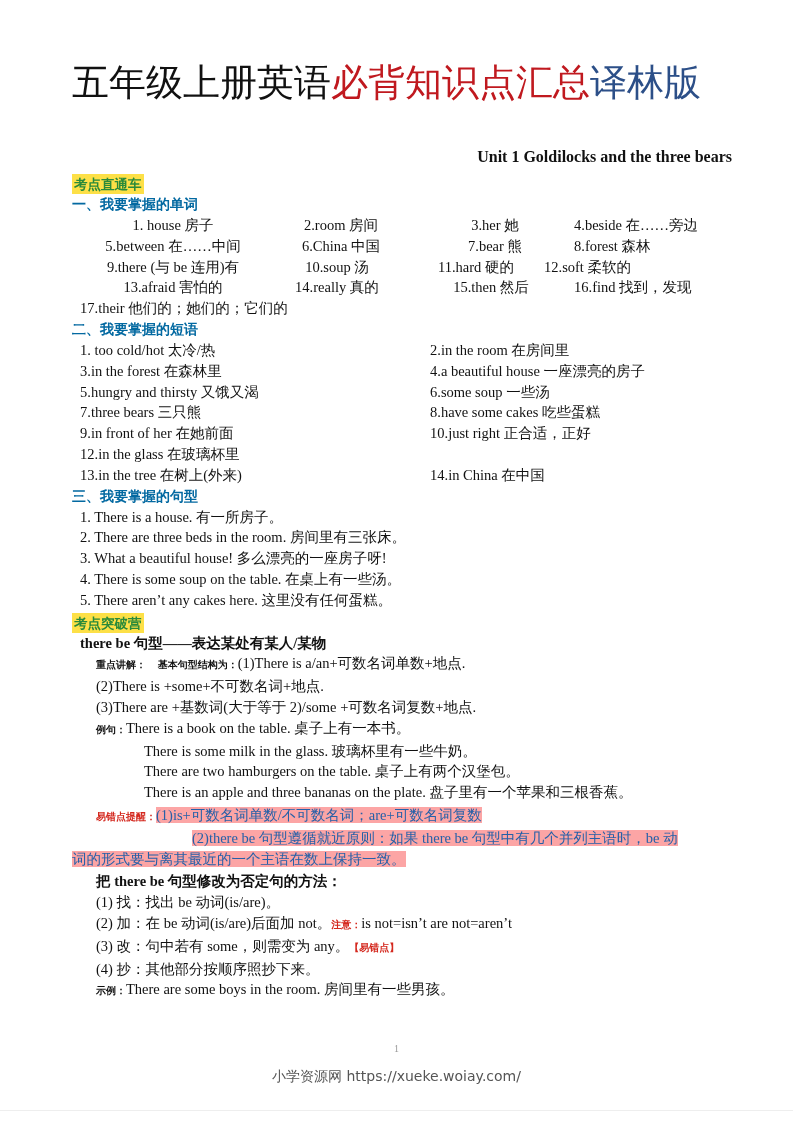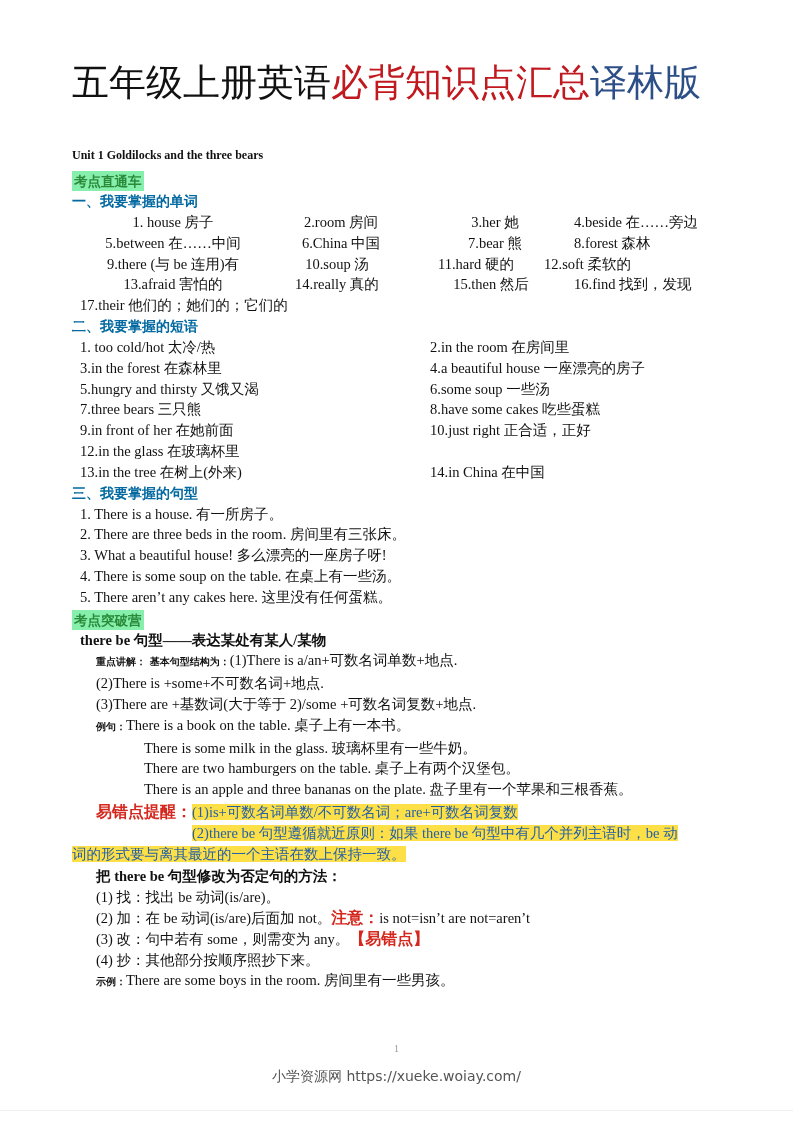--- a/index.html
+++ b/index.html
@@ -4,33 +4,33 @@
 <style>
   html, body { margin: 0; padding: 0; background: #ffffff; }
   body { width: 793px; height: 1122px; position: relative; overflow: hidden;
          font-family: "Liberation Serif", "DejaVu Serif", serif; color: #111; }
   .page-title { position: absolute; left: 72px; top: 58px; font-family: "DejaVu Sans", sans-serif;
                 font-size: 37px; letter-spacing: 0px; white-space: nowrap; line-height: 50px; }
   .pt-black { color: #111; }
   .pt-red { color: #c0191f; }
   .pt-blue { color: #2c4f88; }
   .doc { position: absolute; left: 72px; top: 140px; width: 660px; }
-  .unit-title { text-align: left; font-weight: bold; font-size: 12px; margin: 8px 0 6px 0; letter-spacing: 0; }
-  .tag { display: inline-block; background: #86efac; color: #2a8a3a; font-family: "DejaVu Sans", sans-serif;
+  .unit-title { text-align: right; font-weight: bold; font-size: 16px; margin: 8px 0 6px 0; letter-spacing: 0; }
+  .tag { display: inline-block; background: #fde047; color: #2a8a3a; font-family: "DejaVu Sans", sans-serif;
          font-weight: bold; font-size: 13.5px; padding: 0 2px; line-height: 20px; margin-top: 2px; }
   .sec-head { color: #0369a1; font-family: "DejaVu Sans", sans-serif; font-weight: bold; font-size: 14px;
               line-height: 21px; }
   .row { display: flex; font-size: 14.5px; line-height: 20.8px; white-space: nowrap; }
   .cn { font-family: "DejaVu Sans", sans-serif; font-size: 10px; }
   .words .c { display: inline-block; text-align: center; }
   .indent { padding-left: 8px; }
   .line { font-size: 14.5px; line-height: 20.8px; white-space: nowrap; }
   .bold { font-weight: bold; }
-  .red { color: #d4281e; font-family: "DejaVu Sans", sans-serif; font-weight: bold; font-size: 16px; }
-  .hl { background: #fde047; color: #2660a8; text-align: center; }
+  .red { color: #d4281e; font-family: "DejaVu Sans", sans-serif; font-weight: bold; font-size: 10px; }
+  .hl { background: #fca5a5; color: #2660a8; text-align: center; }
   .redtext { color: #b33a3a; }
   .pager { position: absolute; left: 0; width: 793px; top: 1043px; text-align: center; font-size: 10px; color: #999; }
   .footer { position: absolute; left: 0; width: 793px; top: 1068px; text-align: center;
             font-family: "DejaVu Sans", sans-serif; font-size: 14px; color: #555; }
   .bottom-rule { position: absolute; left: 0; top: 1110px; width: 793px; border-top: 1px solid #eee; }
 </style>
 </head>
 <body>
 
 <div class="page-title">
@@ -111,21 +111,21 @@
     <div class="line indent">3. What a beautiful house!  多么漂亮的一座房子呀!</div>
     <div class="line indent">4. There is some soup on the table.  在桌上有一些汤。</div>
     <div class="line indent">5. There aren’t any cakes here.  这里没有任何蛋糕。</div>
   </div>
 
   <div><span class="tag">考点突破营</span></div>
 
   <div class="line bold" style="padding-left:8px">there be 句型——表达某处有某人/某物</div>
   <div class="line" style="padding-left:24px">
     <span class="bold cn">重点讲解：</span>
-    <span class="bold cn" style="">基本句型结构为：</span><span>(1)There is a/an+可数名词单数+地点.</span>
+    <span class="bold cn" style="margin-left:8px">基本句型结构为：</span><span>(1)There is a/an+可数名词单数+地点.</span>
   </div>
   <div class="line" style="padding-left:24px">(2)There is +some+不可数名词+地点.</div>
   <div class="line" style="padding-left:24px">(3)There are +基数词(大于等于 2)/some +可数名词复数+地点.</div>
 
   <div class="line" style="padding-left:24px">
     <span class="bold cn">例句：</span><span>There is a book on the table.  桌子上有一本书。</span>
   </div>
   <div class="line" style="padding-left:72px">There is some milk in the glass.  玻璃杯里有一些牛奶。</div>
   <div class="line" style="padding-left:72px">There are two hamburgers on the table.  桌子上有两个汉堡包。</div>
   <div class="line" style="padding-left:72px">There is an apple and three bananas on the plate.  盘子里有一个苹果和三根香蕉。</div>

